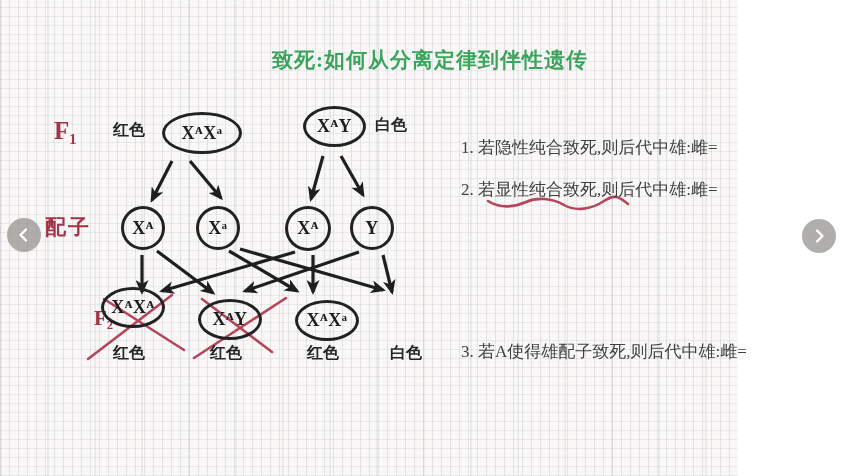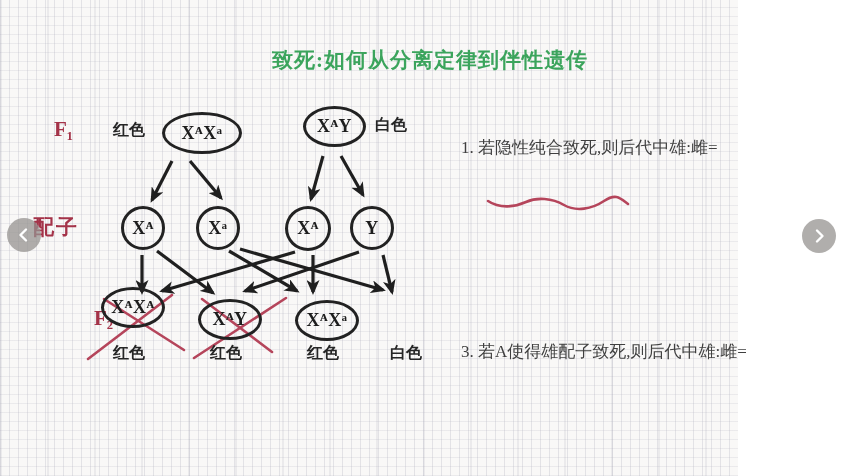--- a/index.html
+++ b/index.html
@@ -16,22 +16,22 @@
       repeating-linear-gradient(90deg, rgba(176,176,190,.30) 0 1px, transparent 1px 9px),
       repeating-linear-gradient(0deg, rgba(176,176,190,.20) 0 1px, transparent 1px 9px);
     font-family: Liberation Serif, serif;
   }
   .overlay{position:absolute;left:0;top:0;width:848px;height:476px;pointer-events:none;}
   .title{
     position:absolute;left:272px;top:46px;margin:0;
     font-size:21px;font-weight:bold;color:#3ba45c;letter-spacing:1px;white-space:nowrap;
   }
   .rowlabel{position:absolute;color:#a43349;font-weight:bold;white-space:nowrap;}
-  .rowlabel.f1{left:54px;top:117px;font-size:21px;text-align:right;}
-  .rowlabel.pz{left:33px;top:213px;font-size:21px;letter-spacing:2px;}
+  .rowlabel.f1{left:54px;top:117px;font-size:25px;text-align:right;}
+  .rowlabel.pz{left:45px;top:213px;font-size:21px;letter-spacing:2px;}
   .rowlabel.f2{left:56px;top:306px;font-size:21px;margin-left:38px;}
   .pheno{position:absolute;color:#262626;font-size:16px;font-weight:600;white-space:nowrap;}
   .oval{
     position:absolute;border:3.5px solid #222;border-radius:50%;
     display:flex;align-items:center;justify-content:center;
     color:#1d1d1d;font-size:18px;font-weight:600;letter-spacing:.5px;
     background:transparent;box-sizing:border-box;white-space:nowrap;
   }
   .q{position:absolute;color:#3f3f3f;font-size:17px;white-space:nowrap;}
   .nav{
@@ -105,20 +105,21 @@
   <div class="oval" style="left:101px;top:287px;width:64px;height:41px;">XᴬXᴬ</div>
   <div class="oval" style="left:198px;top:299px;width:64px;height:41px;">XᴬY</div>
   <div class="oval" style="left:295px;top:300px;width:64px;height:41px;">XᴬXᵃ</div>
 
   <div class="pheno" style="left:113px;top:343px;">红色</div>
   <div class="pheno" style="left:210px;top:343px;">红色</div>
   <div class="pheno" style="left:307px;top:343px;">红色</div>
   <div class="pheno" style="left:390px;top:343px;">白色</div>
 
   <div class="q" style="left:461px;top:136px;">1. 若隐性纯合致死,则后代中雄:雌=</div>
+  <div class="q" style="left:461px;top:178px;">2. 若显性纯合致死,则后代中雄:雌=</div>
   <div class="q" style="left:461px;top:340px;">3. 若A使得雄配子致死,则后代中雄:雌=</div>
 
   <button class="nav prev">
     <span>
       <svg width="16" height="16" viewBox="0 0 16 16">
           <polyline points="10,2.5 4.5,8 10,13.5" fill="none" stroke="#fff" stroke-width="2.4" stroke-linecap="round" stroke-linejoin="round"></polyline>
         </svg>
     </span>
   </button>
   <button class="nav next">

